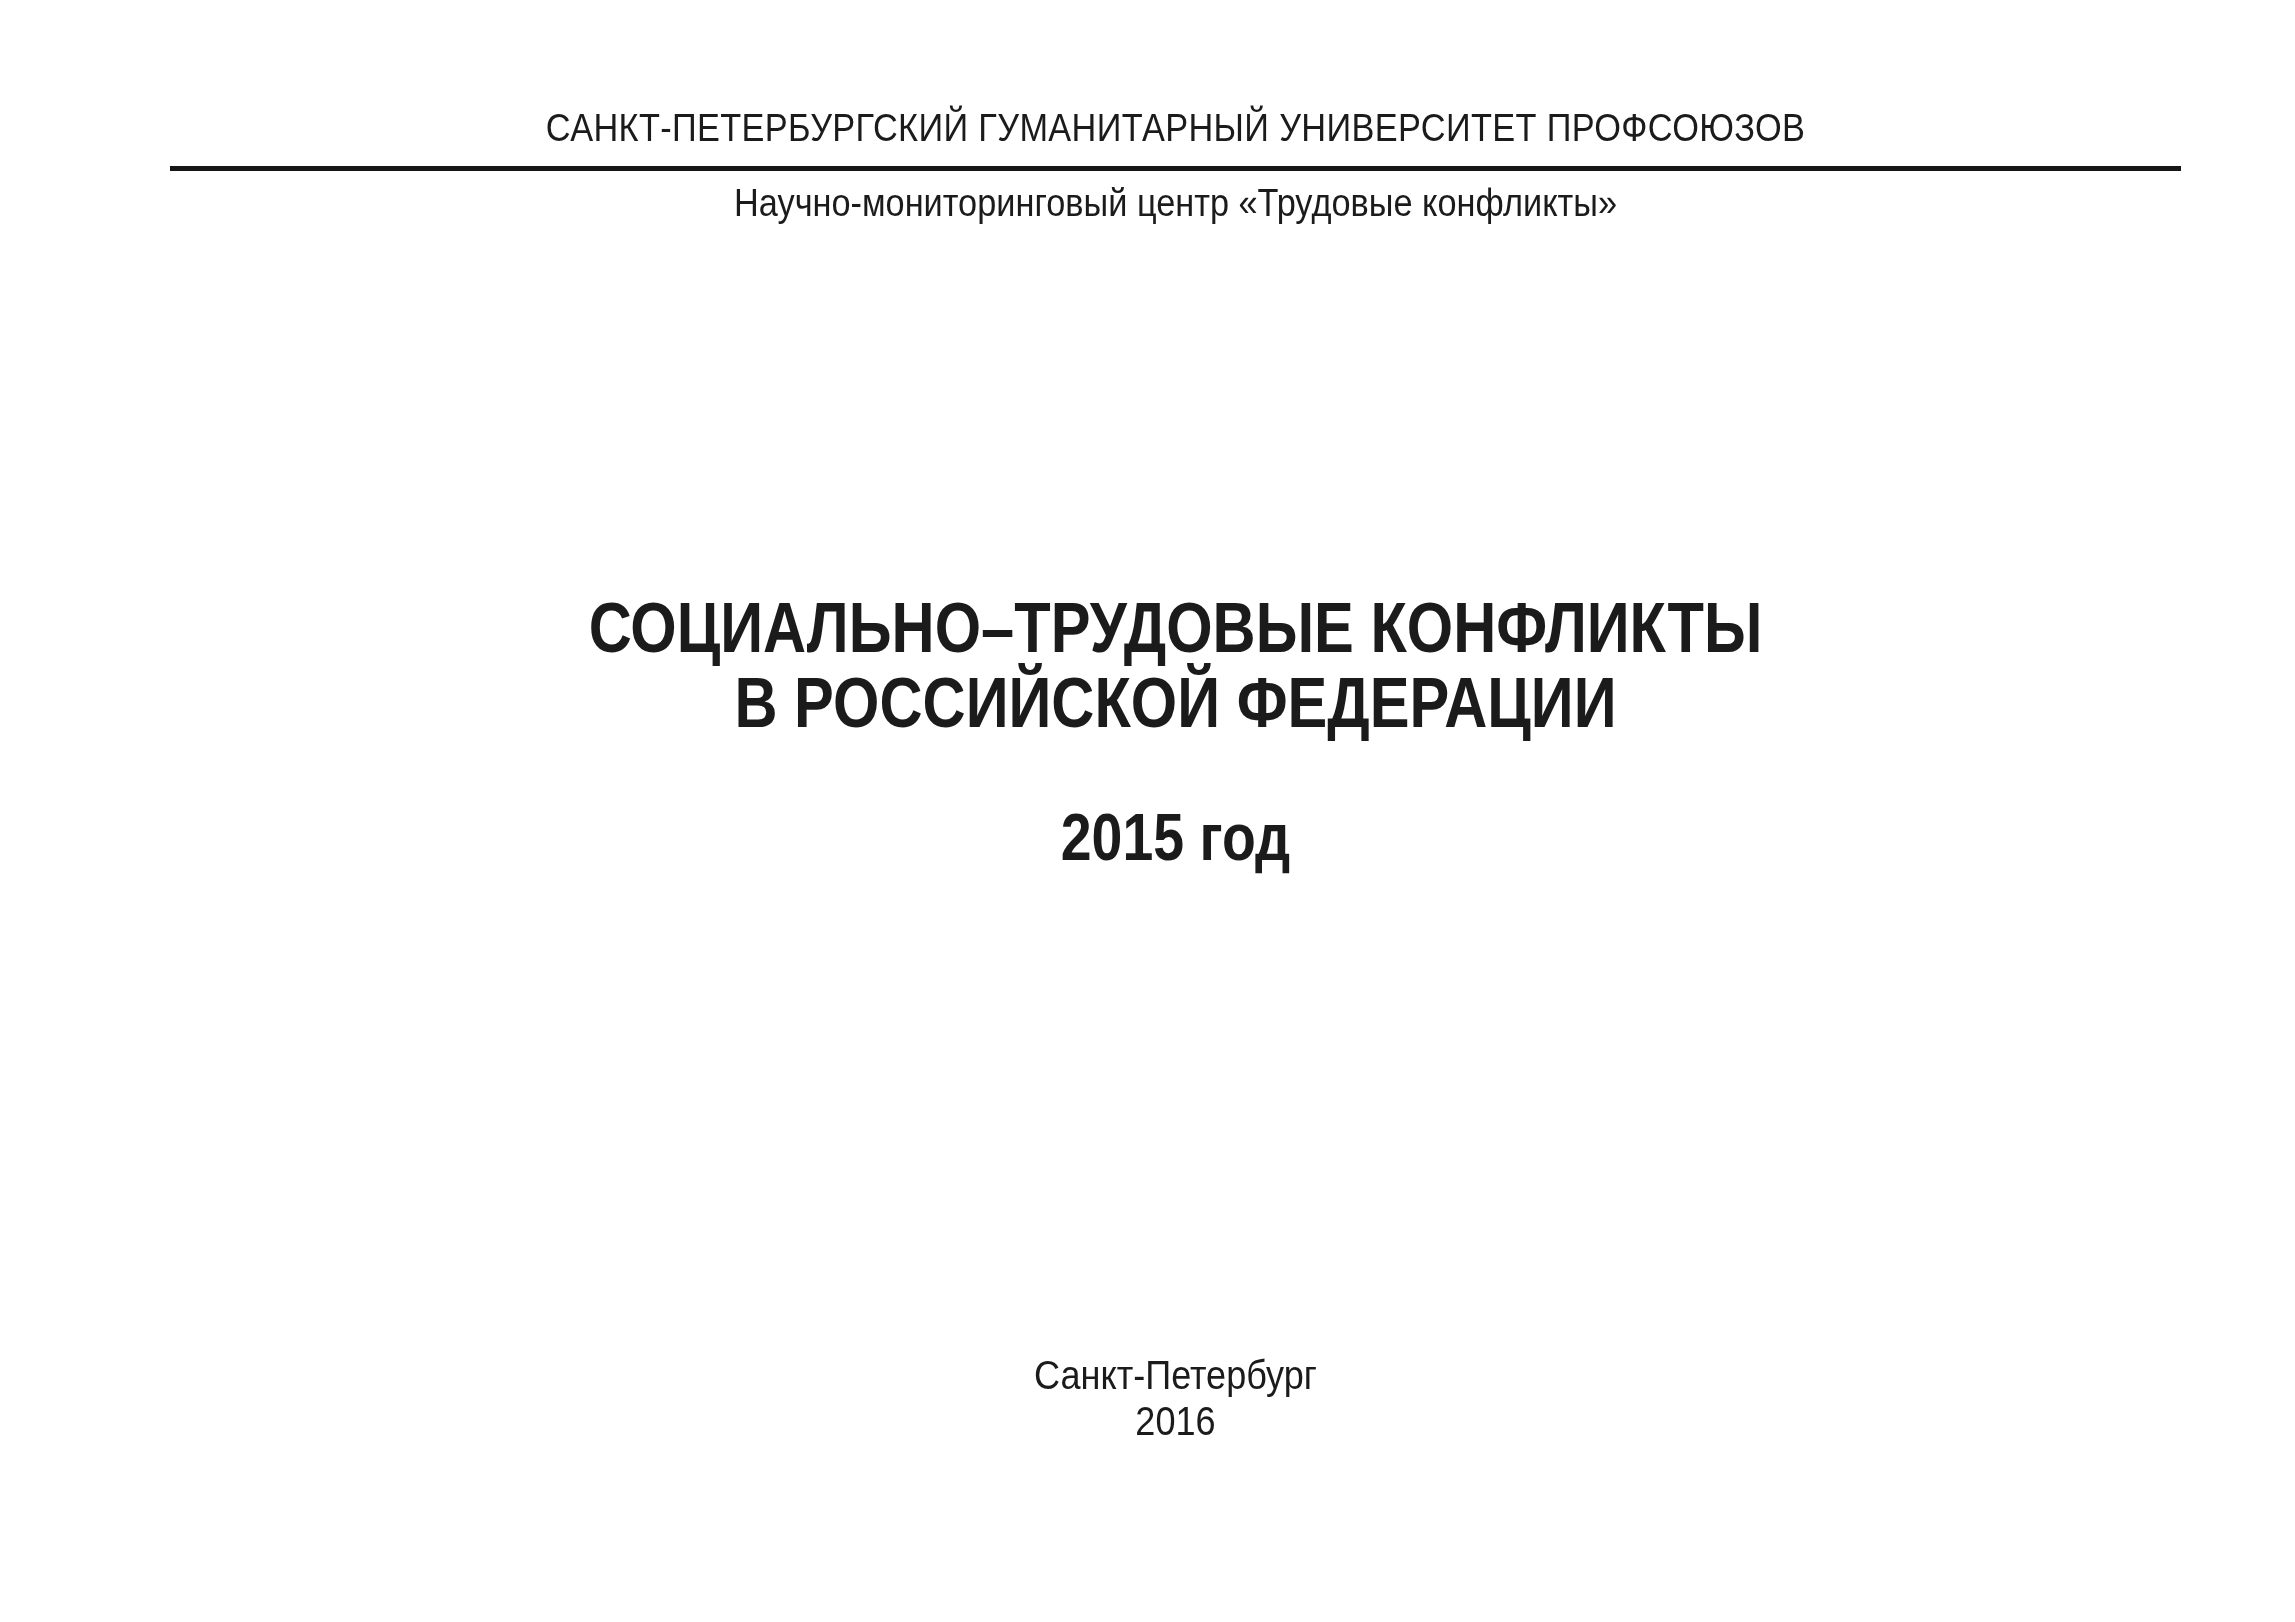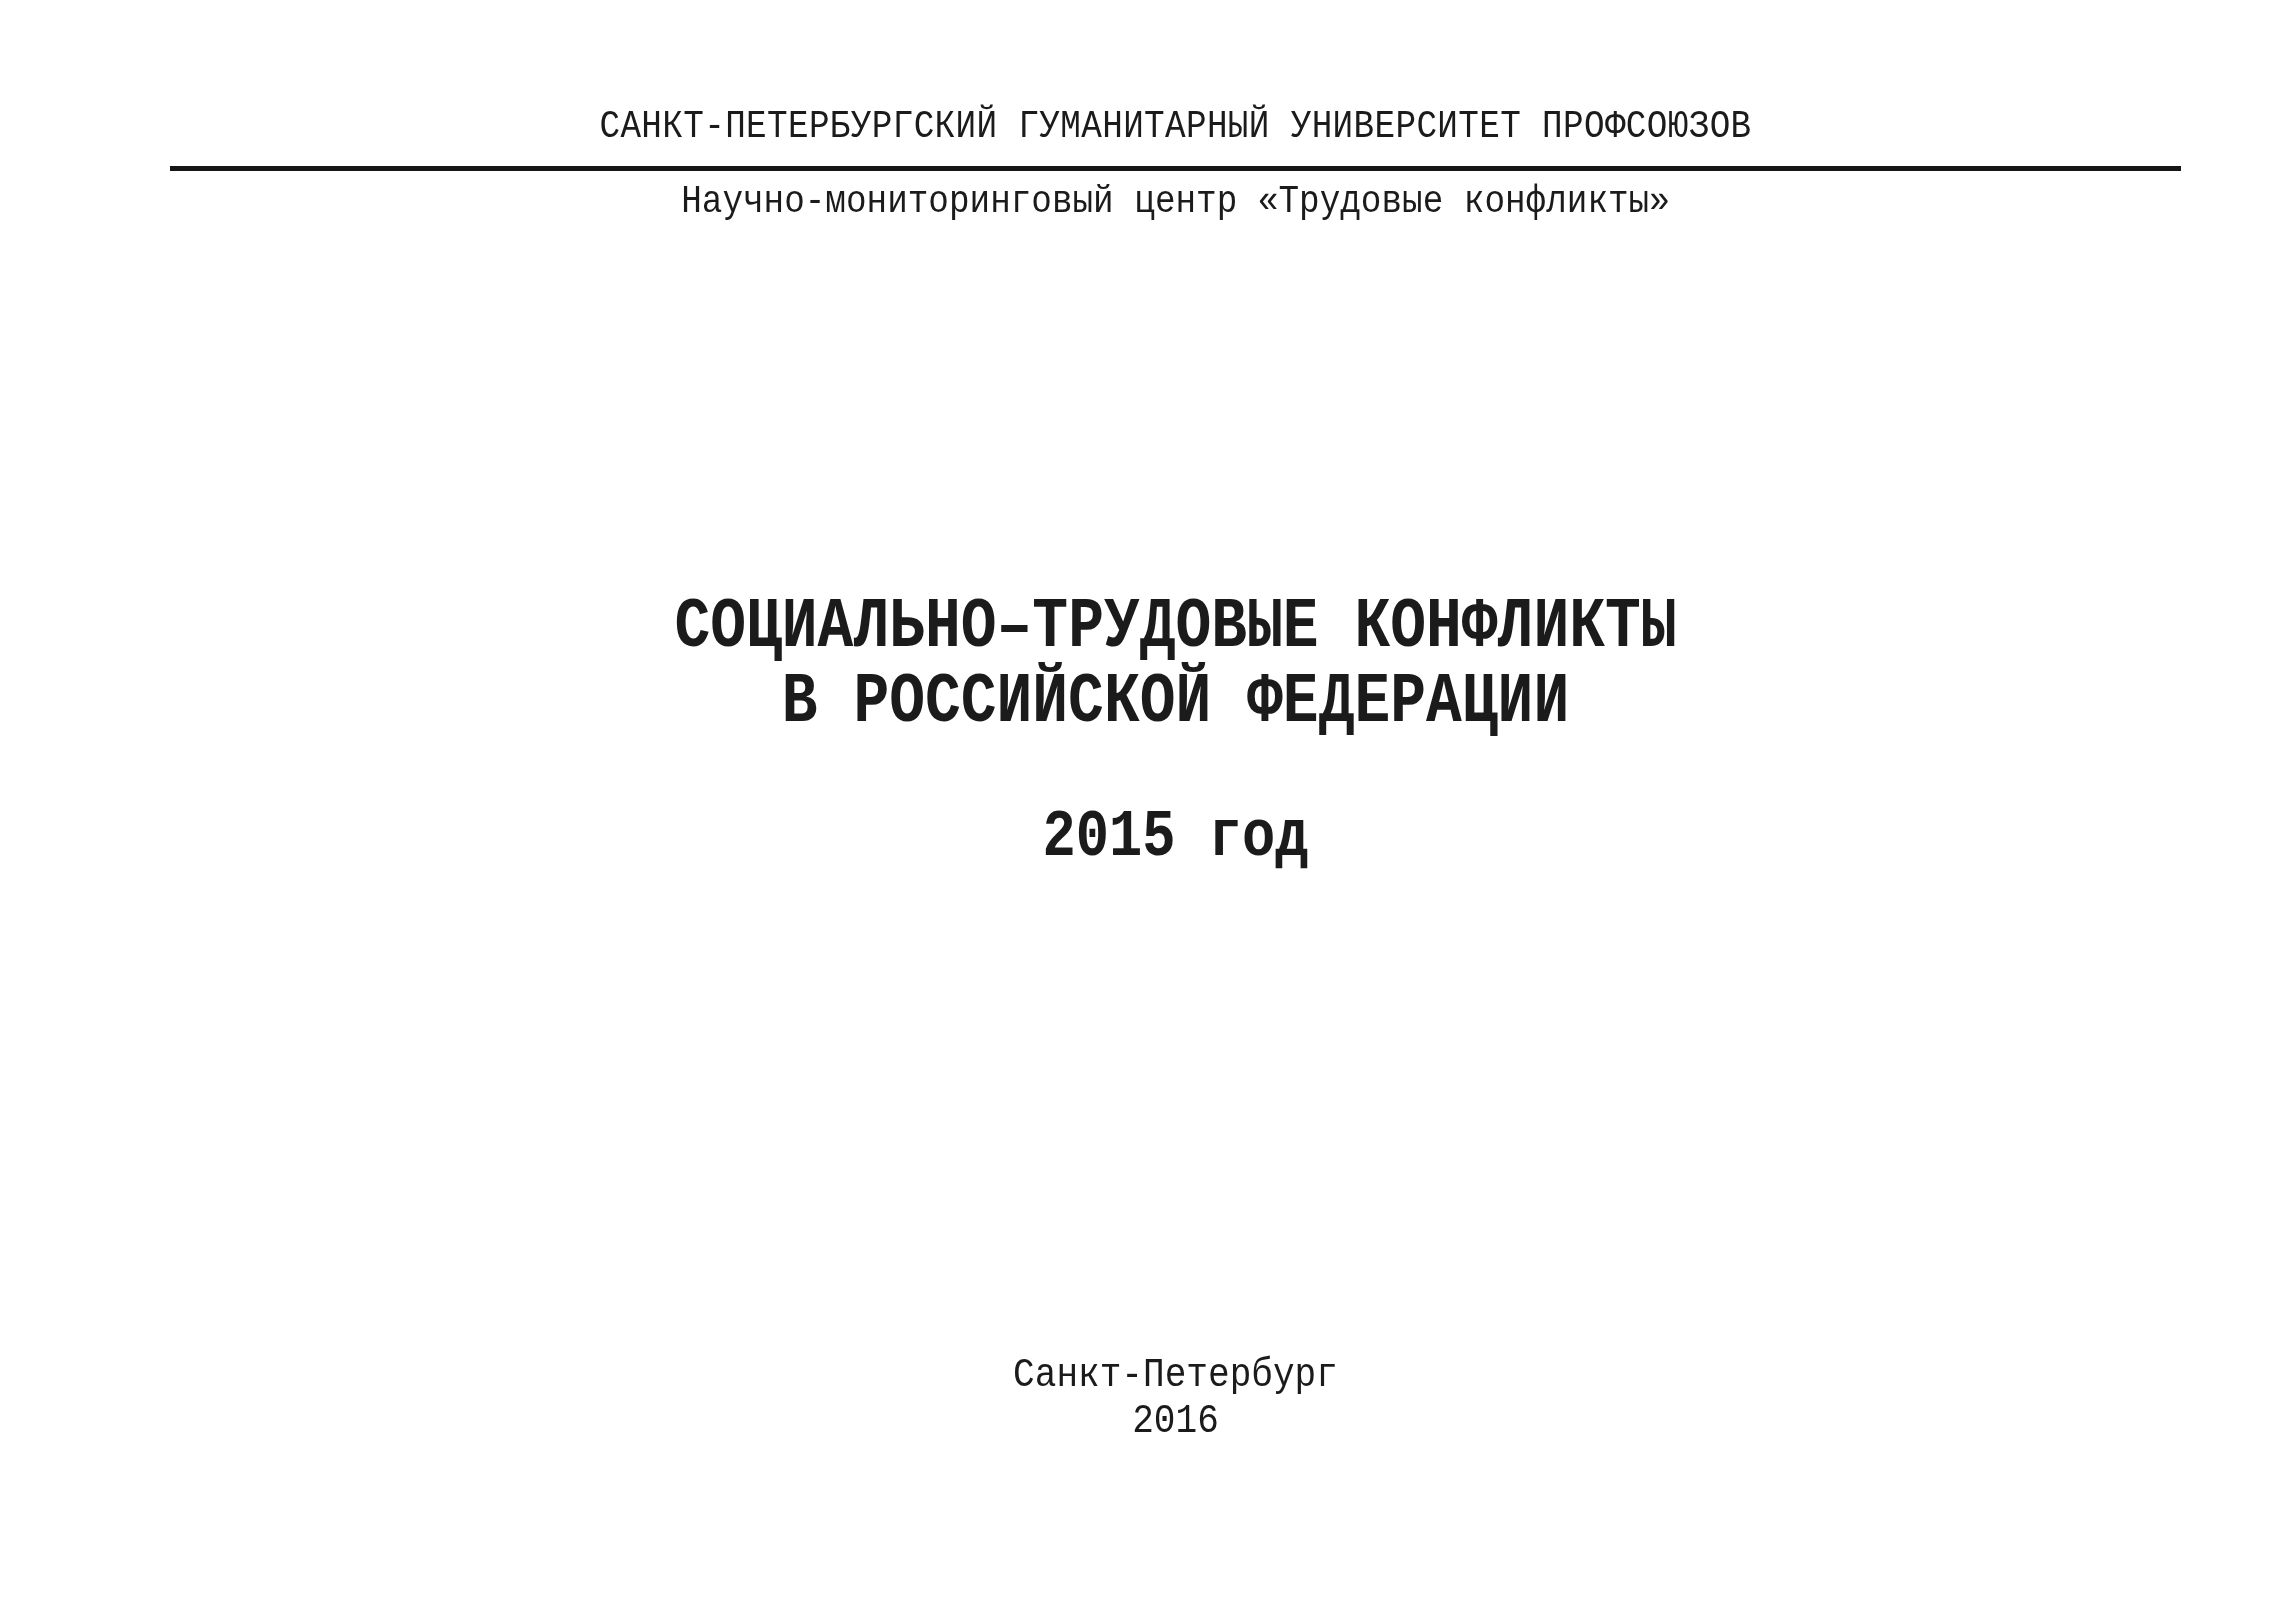--- a/index.html
+++ b/index.html
@@ -12,21 +12,20 @@
     background: var(--background);
     font-family: "Liberation Sans", sans-serif;
   }
   .page {
     position: relative;
     width: 2295px;
     height: 1623px;
     background: var(--background);
     color: var(--text);
     overflow: hidden;
-    font-family: Liberation Mono, monospace;
   }
   
   .content {
     position: absolute;
     left: 170px;
     top: 0;
     width: 2011px;
     height: 100%;
     text-align: center;
   }

